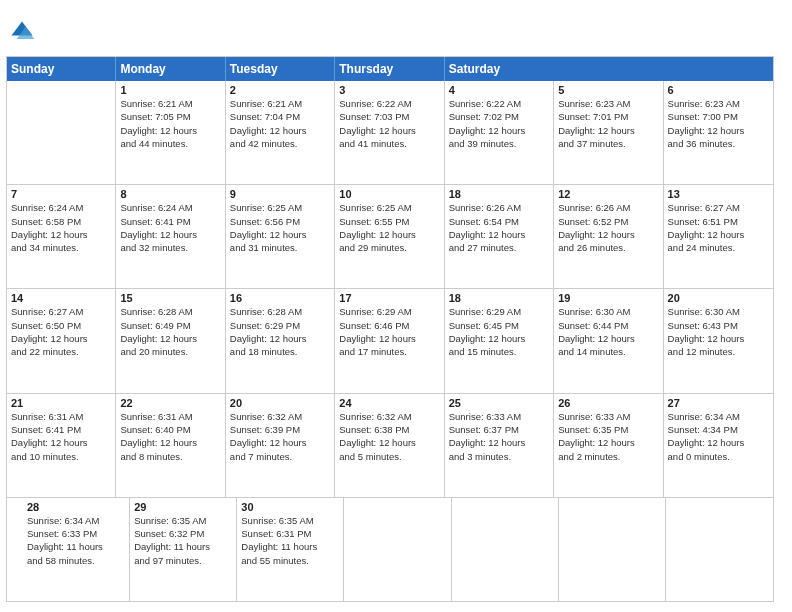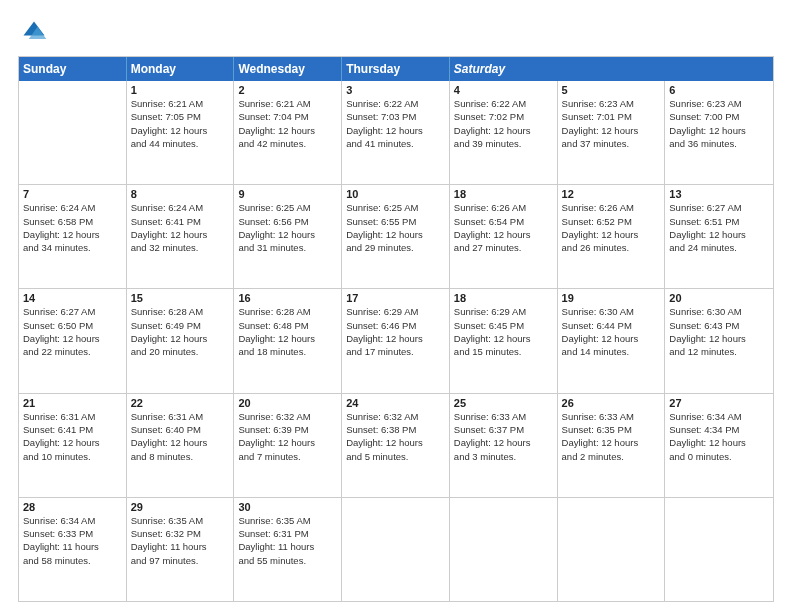--- a/index.html
+++ b/index.html
@@ -6,21 +6,21 @@
     body {
       font-family: Arial, sans-serif;
       background: #fff;
       width: 792px;
       height: 612px;
       overflow: hidden;
     }
     .page {
       width: 792px;
       height: 612px;
-      padding: 18px 18px 10px 18px;
+      padding: 18px 18px 10px 6px;
       display: flex;
       flex-direction: column;
     }
     .header {
       display: flex;
       justify-content: space-between;
       align-items: flex-start;
       margin-bottom: 10px;
     }
     .logo {
@@ -64,33 +64,33 @@
       background-color: #2a6fc4;
     }
     .cal-header-cell {
       color: #fff;
       font-size: 12px;
       font-weight: bold;
       padding: 5px 4px;
       text-align: left;
       border-right: 1px solid #5a9fd4;
     }
-    .cal-header-cell:last-child { border-right: none; font-style: italic; }
+    .cal-header-cell:last-child { border-right: none; }
     .cal-body {
       flex: 1;
       display: flex;
       flex-direction: column;
     }
     .cal-week {
       display: grid;
       grid-template-columns: repeat(7, 1fr);
       flex: 1;
       border-bottom: 1px solid #ccc;
     }
-    .cal-week:last-child { border-bottom: none; }
+    .cal-week:last-child { border-bottom: none; margin-left: 16px; }
     .cal-cell {
       border-right: 1px solid #ccc;
       padding: 3px 4px;
       font-size: 9.5px;
       color: #333;
       vertical-align: top;
       min-height: 0;
     }
     .cal-cell:last-child { border-right: none; }
     .cal-cell.empty { background: #fff; }
@@ -123,21 +123,21 @@
     <div class="title-block">
       <div class="month-title"></div>
       <div class="location"></div>
     </div>
   </div>
 
   <div class="calendar">
     <div class="cal-header-row">
     <div class="cal-header-cell">Sunday</div>
         <div class="cal-header-cell">Monday</div>
-        <div class="cal-header-cell">Wednesday</div>
+        <div class="cal-header-cell">Tuesday</div>
         <div class="cal-header-cell">Thursday</div>
         <div class="cal-header-cell">Saturday</div>
       </div>
     <div class="cal-body">
     <div class="cal-week">
           <div class="cal-cell empty"></div>
           <div class="cal-cell">
             <div class="day-num">1</div>
             <div class="cell-line">Sunrise: 6:21 AM</div>
             <div class="cell-line">Sunset: 7:05 PM</div>
@@ -242,21 +242,21 @@
           <div class="cal-cell">
             <div class="day-num">15</div>
             <div class="cell-line">Sunrise: 6:28 AM</div>
             <div class="cell-line">Sunset: 6:49 PM</div>
             <div class="cell-line">Daylight: 12 hours</div>
             <div class="cell-line">and 20 minutes.</div>
           </div>
           <div class="cal-cell">
             <div class="day-num">16</div>
             <div class="cell-line">Sunrise: 6:28 AM</div>
-            <div class="cell-line">Sunset: 6:48 PM</div>
+            <div class="cell-line">Sunset: 6:29 PM</div>
             <div class="cell-line">Daylight: 12 hours</div>
             <div class="cell-line">and 18 minutes.</div>
           </div>
           <div class="cal-cell">
             <div class="day-num">17</div>
             <div class="cell-line">Sunrise: 6:29 AM</div>
             <div class="cell-line">Sunset: 6:46 PM</div>
             <div class="cell-line">Daylight: 12 hours</div>
             <div class="cell-line">and 17 minutes.</div>
           </div>

